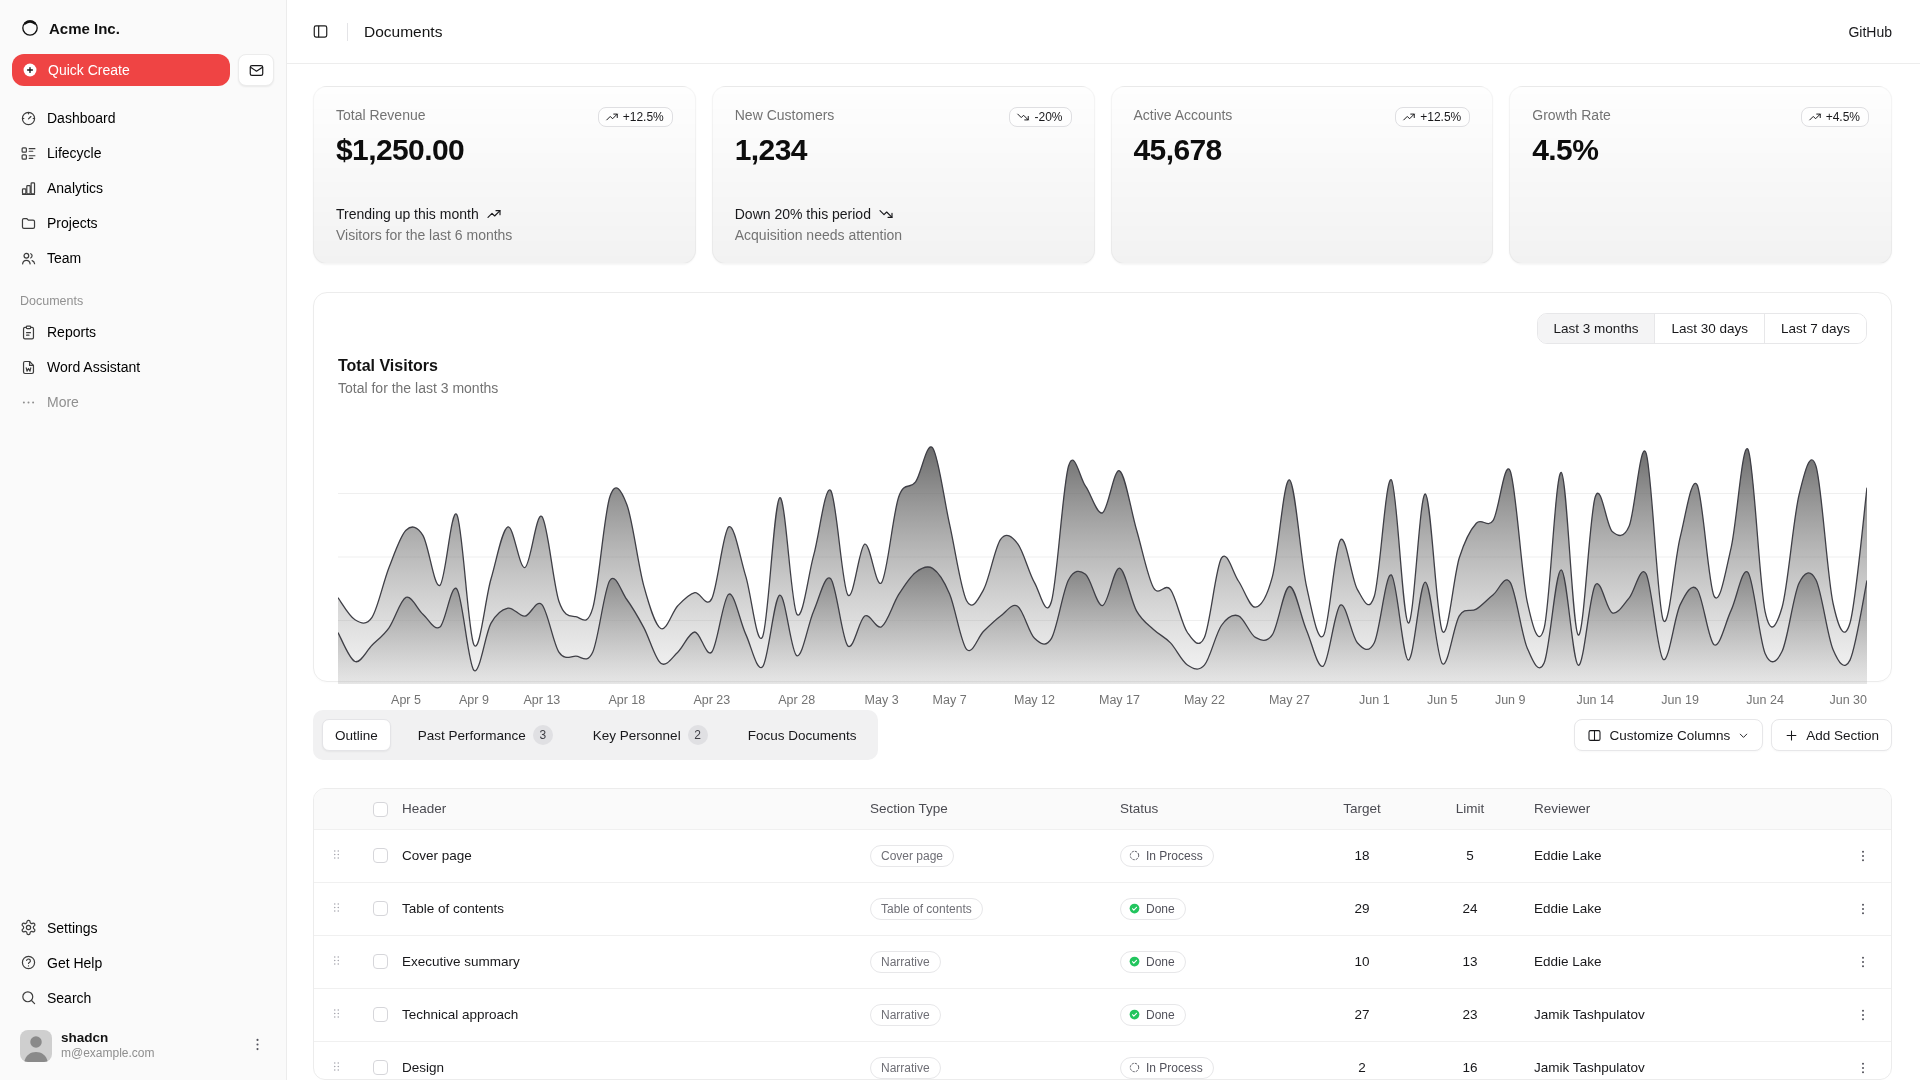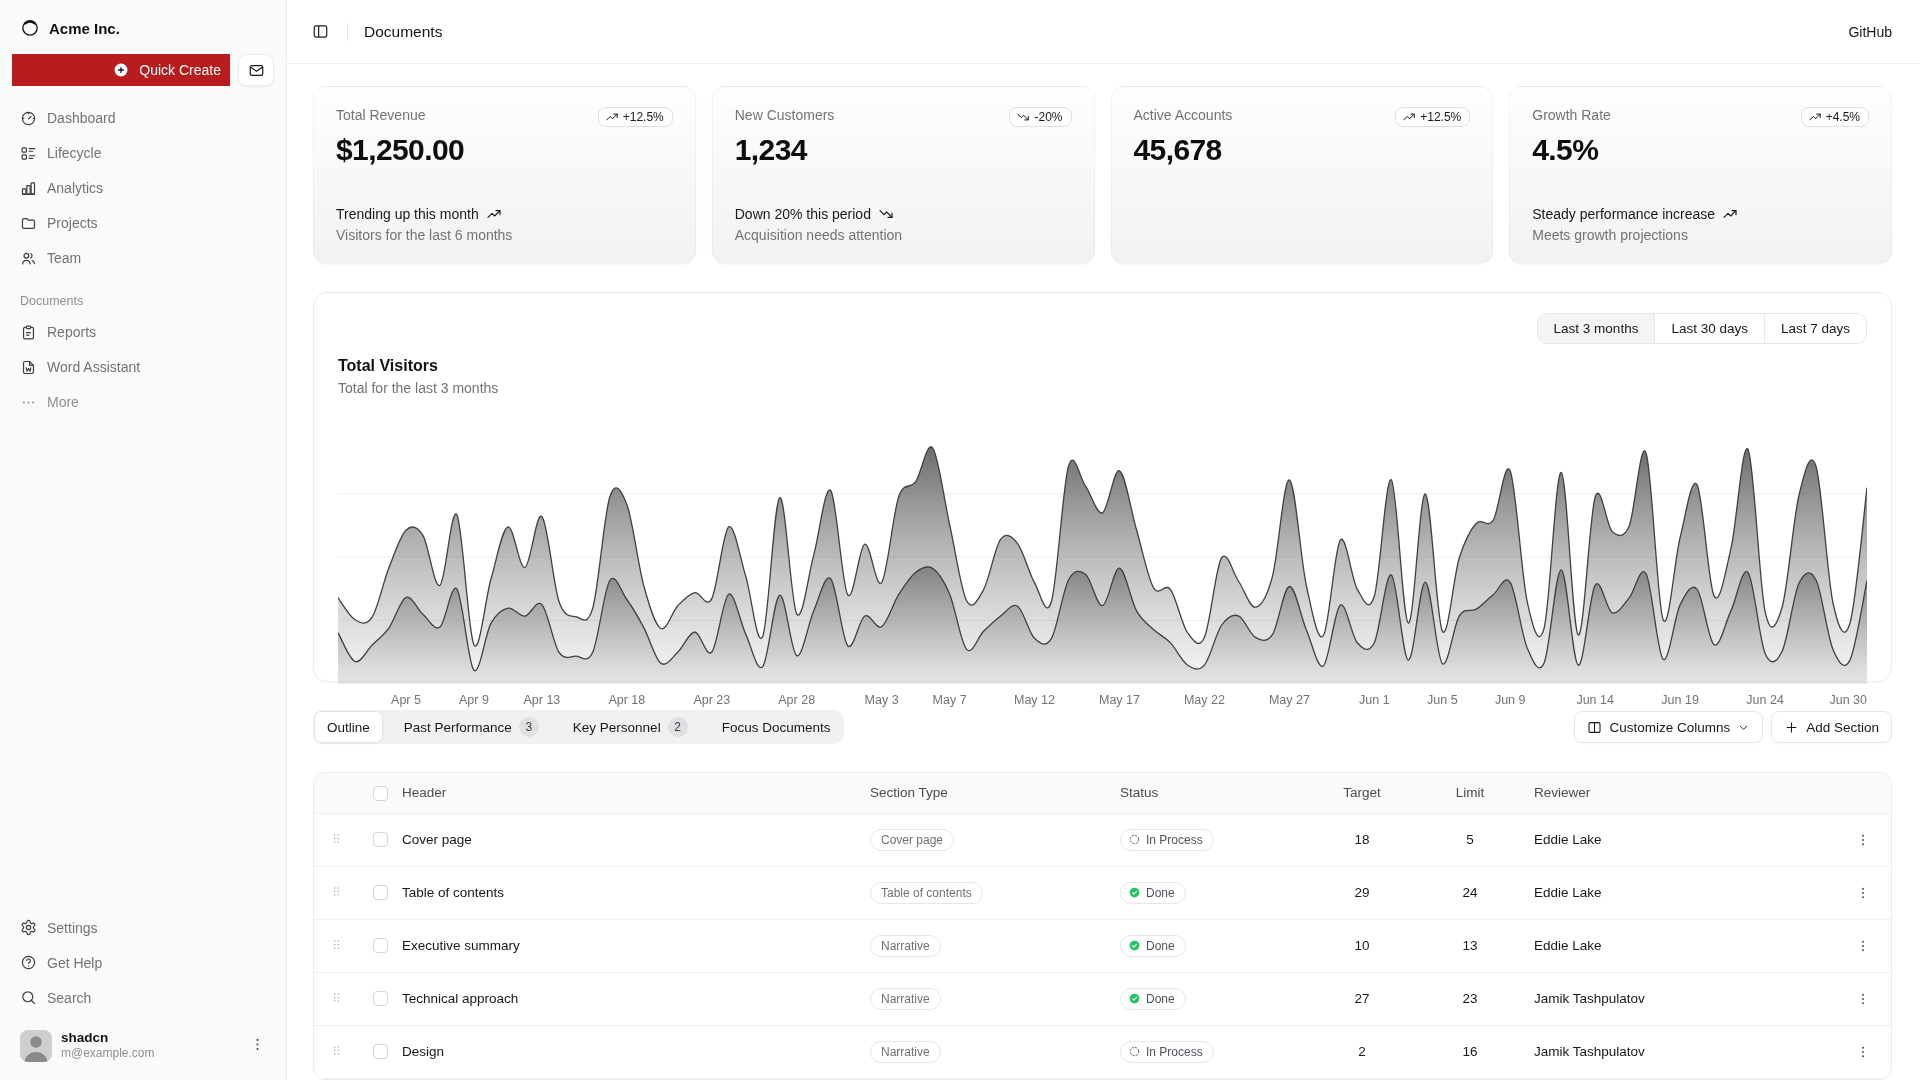--- a/index.html
+++ b/index.html
@@ -11,30 +11,30 @@
   }
   .icon { display:inline-flex; line-height:0; }
   .icon svg { width:17px; height:17px; }
 
   
   .sidebar { width:287px; min-width:287px; background:#fafafa; border-right:1px solid #ececec;
              display:flex; flex-direction:column; padding:12px 12px 12px; }
   .org-row { display:flex; align-items:center; gap:9px; padding:6px 8px; font-size:15px; font-weight:700; color:#111; }
   .org-row .icon svg { width:20px; height:20px; }
   .qc-row { display:flex; gap:8px; margin:10px 0 16px; }
-  .qc-btn { flex:1; display:flex; align-items:center; gap:9px; background:#b91c1c; color:#fff;
-            border:none; border-radius:0; height:32px; padding:0 9px; font-size:14px; font-weight:500;
-            font-family:inherit; cursor:pointer;justify-content:flex-end; }
+  .qc-btn { flex:1; display:flex; align-items:center; gap:9px; background:#ef4444; color:#fff;
+            border:none; border-radius:12px; height:32px; padding:0 9px; font-size:14px; font-weight:500;
+            font-family:inherit; cursor:pointer; }
   .qc-btn .icon svg { width:18px; height:18px; }
   .mail-btn { width:36px; height:32px; border-radius:8px; background:#fff; border:1px solid #ececec;
               box-shadow:0 1px 2px rgba(0,0,0,.07); display:flex; align-items:center; justify-content:center;
               color:#18181b; cursor:pointer; }
   .nav { display:flex; flex-direction:column; gap:3px; }
   .nav-item { display:flex; align-items:center; gap:10px; height:32px; padding:0 8px; border-radius:8px;
-              font-size:14px; color:#737373; cursor:pointer; }
+              font-size:14px; color:#000000; cursor:pointer; }
   .nav-item .icon { color:#3d3d3d; }
   .nav-item.is-muted, .nav-item.is-muted .icon { color:#8f8f8f; }
   .group-label { font-size:12.5px; color:#919191; padding:0 8px; margin:20px 0 8px; }
   .sidebar-spacer { flex:1; }
   .user-row { display:flex; align-items:center; gap:9px; padding:6px 8px; border-radius:8px; margin-top:10px; cursor:pointer; }
   .avatar { width:32px; height:32px; border-radius:8px; overflow:hidden; flex:none; }
   .avatar svg { width:32px; height:32px; display:block; }
   .user-meta { display:flex; flex-direction:column; min-width:0; }
   .user-name { font-size:13.5px; font-weight:600; line-height:1.25; color:#141414; }
   .user-email { font-size:12px; color:#8f8f8f; line-height:1.3; }
@@ -76,21 +76,21 @@
   .range-group { position:absolute; top:20px; right:24px; display:flex; border:1px solid #e7e7e9;
                  border-radius:10px; overflow:hidden; background:#fff; }
   .range-btn { padding:7px 16px; font-size:13.5px; font-family:inherit; background:#fff; border:none;
                border-left:1px solid #e7e7e9; color:#18181b; cursor:pointer; }
   .range-btn:first-child { border-left:none; }
   .range-btn.active { background:#f4f4f5; }
   #chart { margin-top:26px; width:100%; height:288px; }
 
   
   .tabs-row { display:flex; align-items:center; }
-  .tablist { display:flex; background:#f1f1f2; border-radius:10px; padding:1px; gap:8px; }
+  .tablist { display:flex; background:#f1f1f2; border-radius:10px; padding:9px; gap:14px; }
   .tab { display:flex; align-items:center; gap:7px; padding:5px 12px; border-radius:7px; font-size:13.5px;
          color:#18181b; border:1px solid transparent; cursor:pointer; background:transparent; font-family:inherit; }
   .tab.active { background:#fff; border-color:#e4e4e7; box-shadow:0 1px 2px rgba(0,0,0,.05); }
   .tab-badge { min-width:20px; height:20px; border-radius:999px; background:#e0e0e3; display:flex;
                align-items:center; justify-content:center; font-size:12px; color:#3f3f46; padding:0 6px; }
   .toolbar { margin-left:auto; display:flex; gap:8px; }
   .tool-btn { display:flex; align-items:center; gap:7px; border:1px solid #e7e7e9; background:#fff;
               border-radius:8px; padding:0 12px; height:32px; font-size:13.5px; font-weight:500;
               color:#18181b; cursor:pointer; font-family:inherit; box-shadow:0 1px 2px rgba(0,0,0,.03); }
   .tool-btn svg { width:15px; height:15px; }
@@ -389,32 +389,20 @@
               <span class="icon">
                 <svg viewBox="0 0 24 24" fill="none" stroke="currentColor" stroke-width="1.7" stroke-linecap="round" stroke-linejoin="round">
                   <path d="m3 17 6-6 4 4 8-8"></path>
                   <path d="M15 7h6v6"></path>
                 </svg>
               </span>
               <span>+4.5%</span>
             </span>
           </div>
           <div class="stat-value">4.5%</div>
-          <div class="stat-foot">
-            <div class="stat-foot-title">
-              <span>Steady performance increase</span>
-              <span class="icon">
-                <svg viewBox="0 0 24 24" fill="none" stroke="currentColor" stroke-width="1.7" stroke-linecap="round" stroke-linejoin="round">
-                  <path d="m3 17 6-6 4 4 8-8"></path>
-                  <path d="M15 7h6v6"></path>
-                </svg>
-              </span>
-            </div>
-            <div class="stat-foot-sub">Meets growth projections</div>
-          </div>
         </div>
       </section>
 
     <section class="visitors-card">
       <div class="v-title">Total Visitors</div>
       <div class="v-sub">Total for the last 3 months</div>
       <div class="range-group" id="range-group">
           <button class="range-btn active">Last 3 months</button>
           <button class="range-btn">Last 30 days</button>
           <button class="range-btn">Last 7 days</button>

